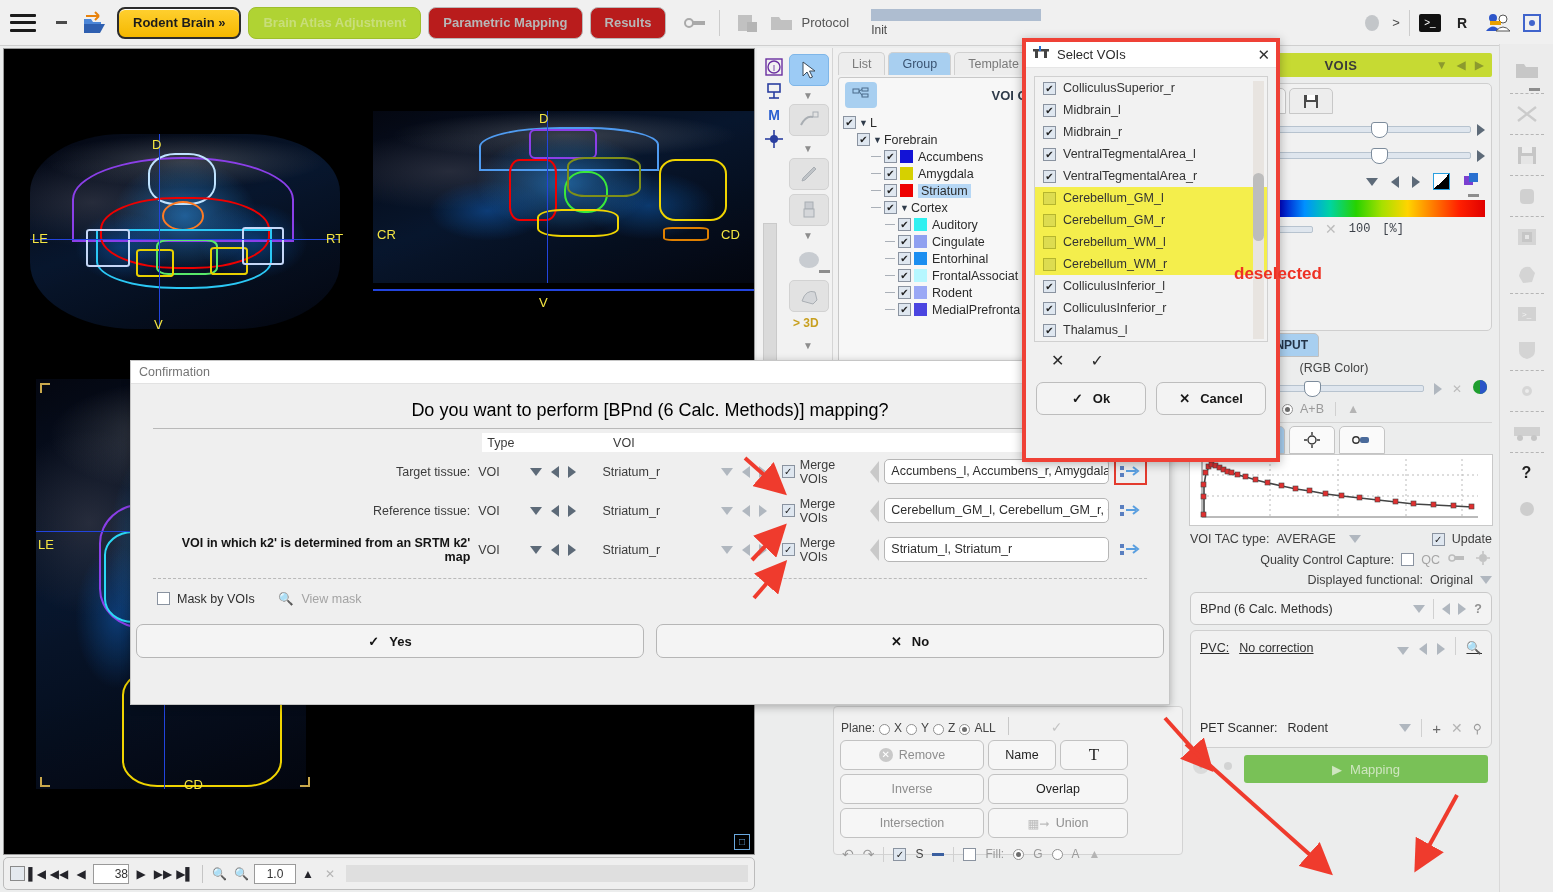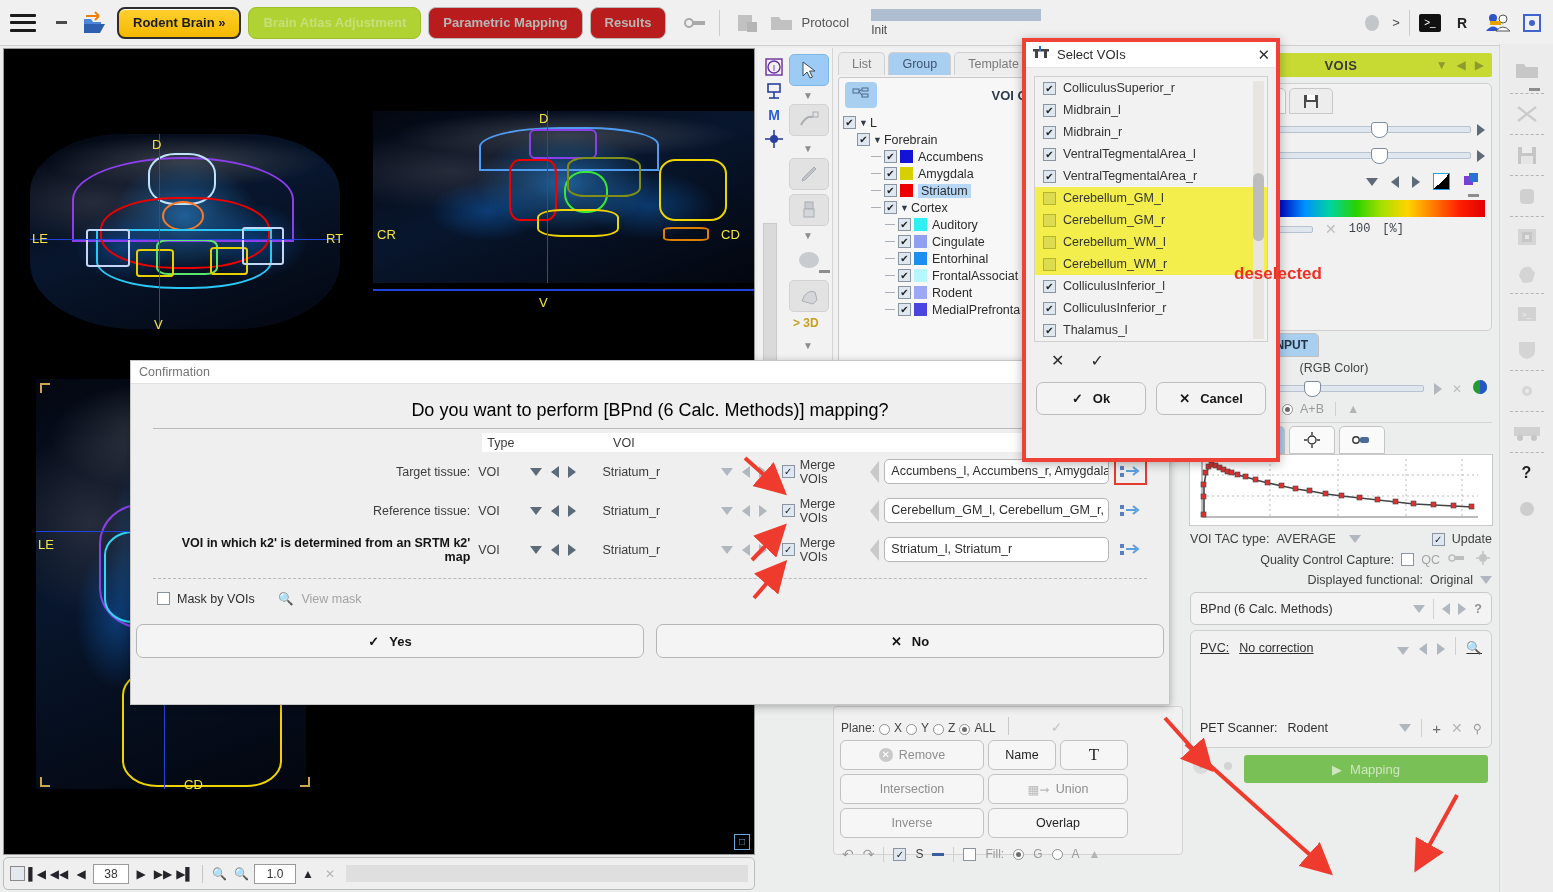--- a/index.html
+++ b/index.html
@@ -77,21 +77,21 @@
   .cmark { position:absolute; width:10px; height:10px; border-color:#d9c27a; }
 
   
   #playbar { position: absolute; left: 3px; top: 857px; width: 752px; height: 33px;
     background: #efefef; border: 1px solid #bcbcbc; border-radius: 5px;
     display: flex; align-items: center; gap: 2px; padding: 0 6px; }
   .pb-chk { width: 15px; height: 15px; border: 1px solid #8a8a8a; background: #e4e9ef; }
   .pb-ico { width: 20px; height: 22px; display:flex; align-items:center; justify-content:center;
     color: #24242a; font-size: 12px; cursor: pointer; }
   .pb-num { width: 36px; height: 20px; border: 1px solid #9a9a9a; background: #fff;
-    text-align: center; font-size: 12px; line-height: 18px; color: #333; }
+    text-align: right; font-size: 12px; line-height: 18px; color: #333; }
   .pb-zoom { width: 42px; height: 20px; border: 1px solid #9a9a9a; background: #fff;
     text-align: center; font-size: 12px; line-height: 18px; color: #333; }
   .pb-sep { width: 1px; height: 18px; background: #c5c5c5; margin: 0 5px; }
   .pb-slot { flex: 1; height: 17px; background: #dfdfdf; margin-left: 4px; }
 
   
   #toolstrip { position: absolute; left: 757px; top: 48px; width: 76px; height: 362px;
     background: #f2f2f2; border-right: 1px solid #d5d5d5; }
   .ts-mini { position:absolute; left: 6px; width: 22px; height: 22px; }
   .ts-btn { position: absolute; left: 32px; width: 40px; height: 32px; border-radius: 5px;
@@ -619,34 +619,34 @@
         </div>
         <div class="obtn dark" style="width:68px;">
             <span>Name</span>
           </div>
         <div class="obtn dark" style="width:68px;font-size:17px;font-family:'Liberation Serif',serif;">
             <span>T</span>
           </div>
       </div>
       <div class="brow">
         <div class="obtn" style="width:144px;">
+            <span>Inverse</span>
+          </div>
+        <div class="obtn dark" style="width:140px;">
+            <span>Overlap</span>
+          </div>
+      </div>
+      <div class="brow">
+        <div class="obtn" style="width:144px;">
             <span>Intersection</span>
           </div>
         <div class="obtn" style="width:140px;">
           <span style="color:#bcbcbc;">▦➞</span>
           <span>Union</span>
         </div>
-      </div>
-      <div class="brow">
-        <div class="obtn" style="width:144px;">
-            <span>Inverse</span>
-          </div>
-        <div class="obtn dark" style="width:140px;">
-            <span>Overlap</span>
-          </div>
       </div>
     </div>
     <div class="footrow">
       <span style="font-size:14px;">↶</span>
       <span style="font-size:14px;">↷</span>
       <span style="width:1px;height:15px;background:#d0d0d0;"></span>
       <span class="chk on">✓</span>
       <span style="color:#444;">S</span>
       <span style="width:12px;height:3px;background:#3a5fa0;display:inline-block;"></span>
       <span style="width:1px;height:15px;background:#d0d0d0;"></span>

